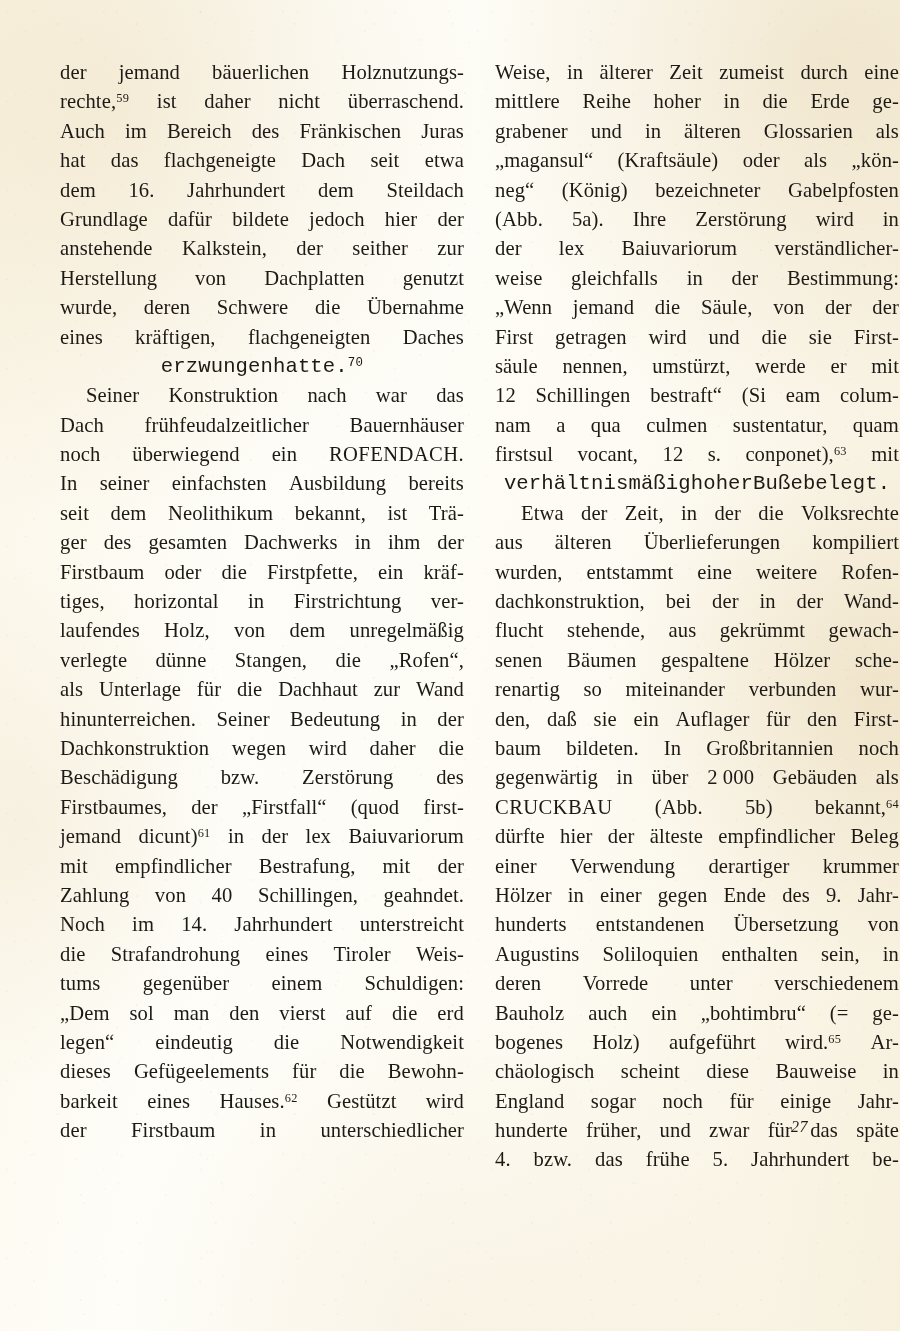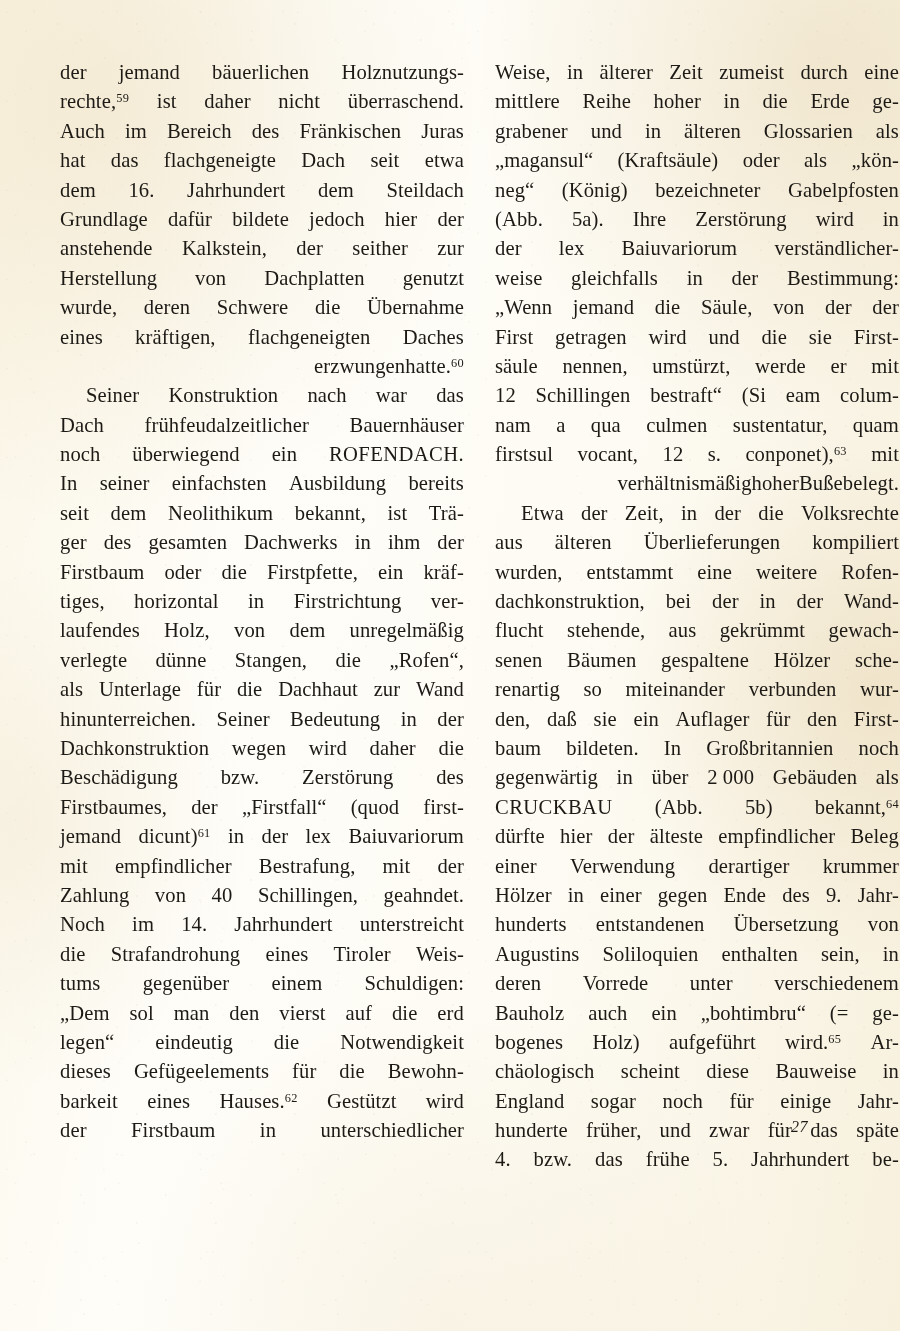--- a/index.html
+++ b/index.html
@@ -80,21 +80,22 @@
     line-height: 29.4px;
     font-size: 20.6px;
     letter-spacing: 0.1px;
     white-space: pre;
     color: #1d1a16;
     text-rendering: optimizeLegibility;
   }
 
   
   .line.ragged {
-    justify-content: flex-end;
+    justify-content: center;
+    font-family: Liberation Mono, monospace;
   }
 
   
   .line.indent {
     padding-left: 26px;
   }
 
   .line .w {
     display: inline-block;
   }
@@ -137,21 +138,21 @@
           <div class="line"><span class="w">der</span><span class="w">jemand</span><span class="w">bäuerlichen</span><span class="w">Holznutzungs-</span></div>
           <div class="line"><span class="w">rechte,<sup>59</sup></span><span class="w">ist</span><span class="w">daher</span><span class="w">nicht</span><span class="w">überraschend.</span></div>
           <div class="line"><span class="w">Auch</span><span class="w">im</span><span class="w">Bereich</span><span class="w">des</span><span class="w">Fränkischen</span><span class="w">Juras</span></div>
           <div class="line"><span class="w">hat</span><span class="w">das</span><span class="w">flachgeneigte</span><span class="w">Dach</span><span class="w">seit</span><span class="w">etwa</span></div>
           <div class="line"><span class="w">dem</span><span class="w">16.</span><span class="w">Jahrhundert</span><span class="w">dem</span><span class="w">Steildach</span></div>
           <div class="line"><span class="w">Grundlage</span><span class="w">dafür</span><span class="w">bildete</span><span class="w">jedoch</span><span class="w">hier</span><span class="w">der</span></div>
           <div class="line"><span class="w">anstehende</span><span class="w">Kalkstein,</span><span class="w">der</span><span class="w">seither</span><span class="w">zur</span></div>
           <div class="line"><span class="w">Herstellung</span><span class="w">von</span><span class="w">Dachplatten</span><span class="w">genutzt</span></div>
           <div class="line"><span class="w">wurde,</span><span class="w">deren</span><span class="w">Schwere</span><span class="w">die</span><span class="w">Übernahme</span></div>
           <div class="line"><span class="w">eines</span><span class="w">kräftigen,</span><span class="w">flachgeneigten</span><span class="w">Daches</span></div>
-          <div class="line ragged"><span class="w">erzwungen</span><span class="w">hatte.<sup>60</sup></span></div>
+          <div class="line ragged"><span class="w">erzwungen</span><span class="w">hatte.<sup>70</sup></span></div>
         </div>
         <div class="para">
           <div class="line indent"><span class="w">Seiner</span><span class="w">Konstruktion</span><span class="w">nach</span><span class="w">war</span><span class="w">das</span></div>
           <div class="line"><span class="w">Dach</span><span class="w">frühfeudalzeitlicher</span><span class="w">Bauernhäuser</span></div>
           <div class="line"><span class="w">noch</span><span class="w">überwiegend</span><span class="w">ein</span><span class="w caps">ROFENDACH.</span></div>
           <div class="line"><span class="w">In</span><span class="w">seiner</span><span class="w">einfachsten</span><span class="w">Ausbildung</span><span class="w">bereits</span></div>
           <div class="line"><span class="w">seit</span><span class="w">dem</span><span class="w">Neolithikum</span><span class="w">bekannt,</span><span class="w">ist</span><span class="w">Trä-</span></div>
           <div class="line"><span class="w">ger</span><span class="w">des</span><span class="w">gesamten</span><span class="w">Dachwerks</span><span class="w">in</span><span class="w">ihm</span><span class="w">der</span></div>
           <div class="line"><span class="w">Firstbaum</span><span class="w">oder</span><span class="w">die</span><span class="w">Firstpfette,</span><span class="w">ein</span><span class="w">kräf-</span></div>
           <div class="line"><span class="w">tiges,</span><span class="w">horizontal</span><span class="w">in</span><span class="w">Firstrichtung</span><span class="w">ver-</span></div>

